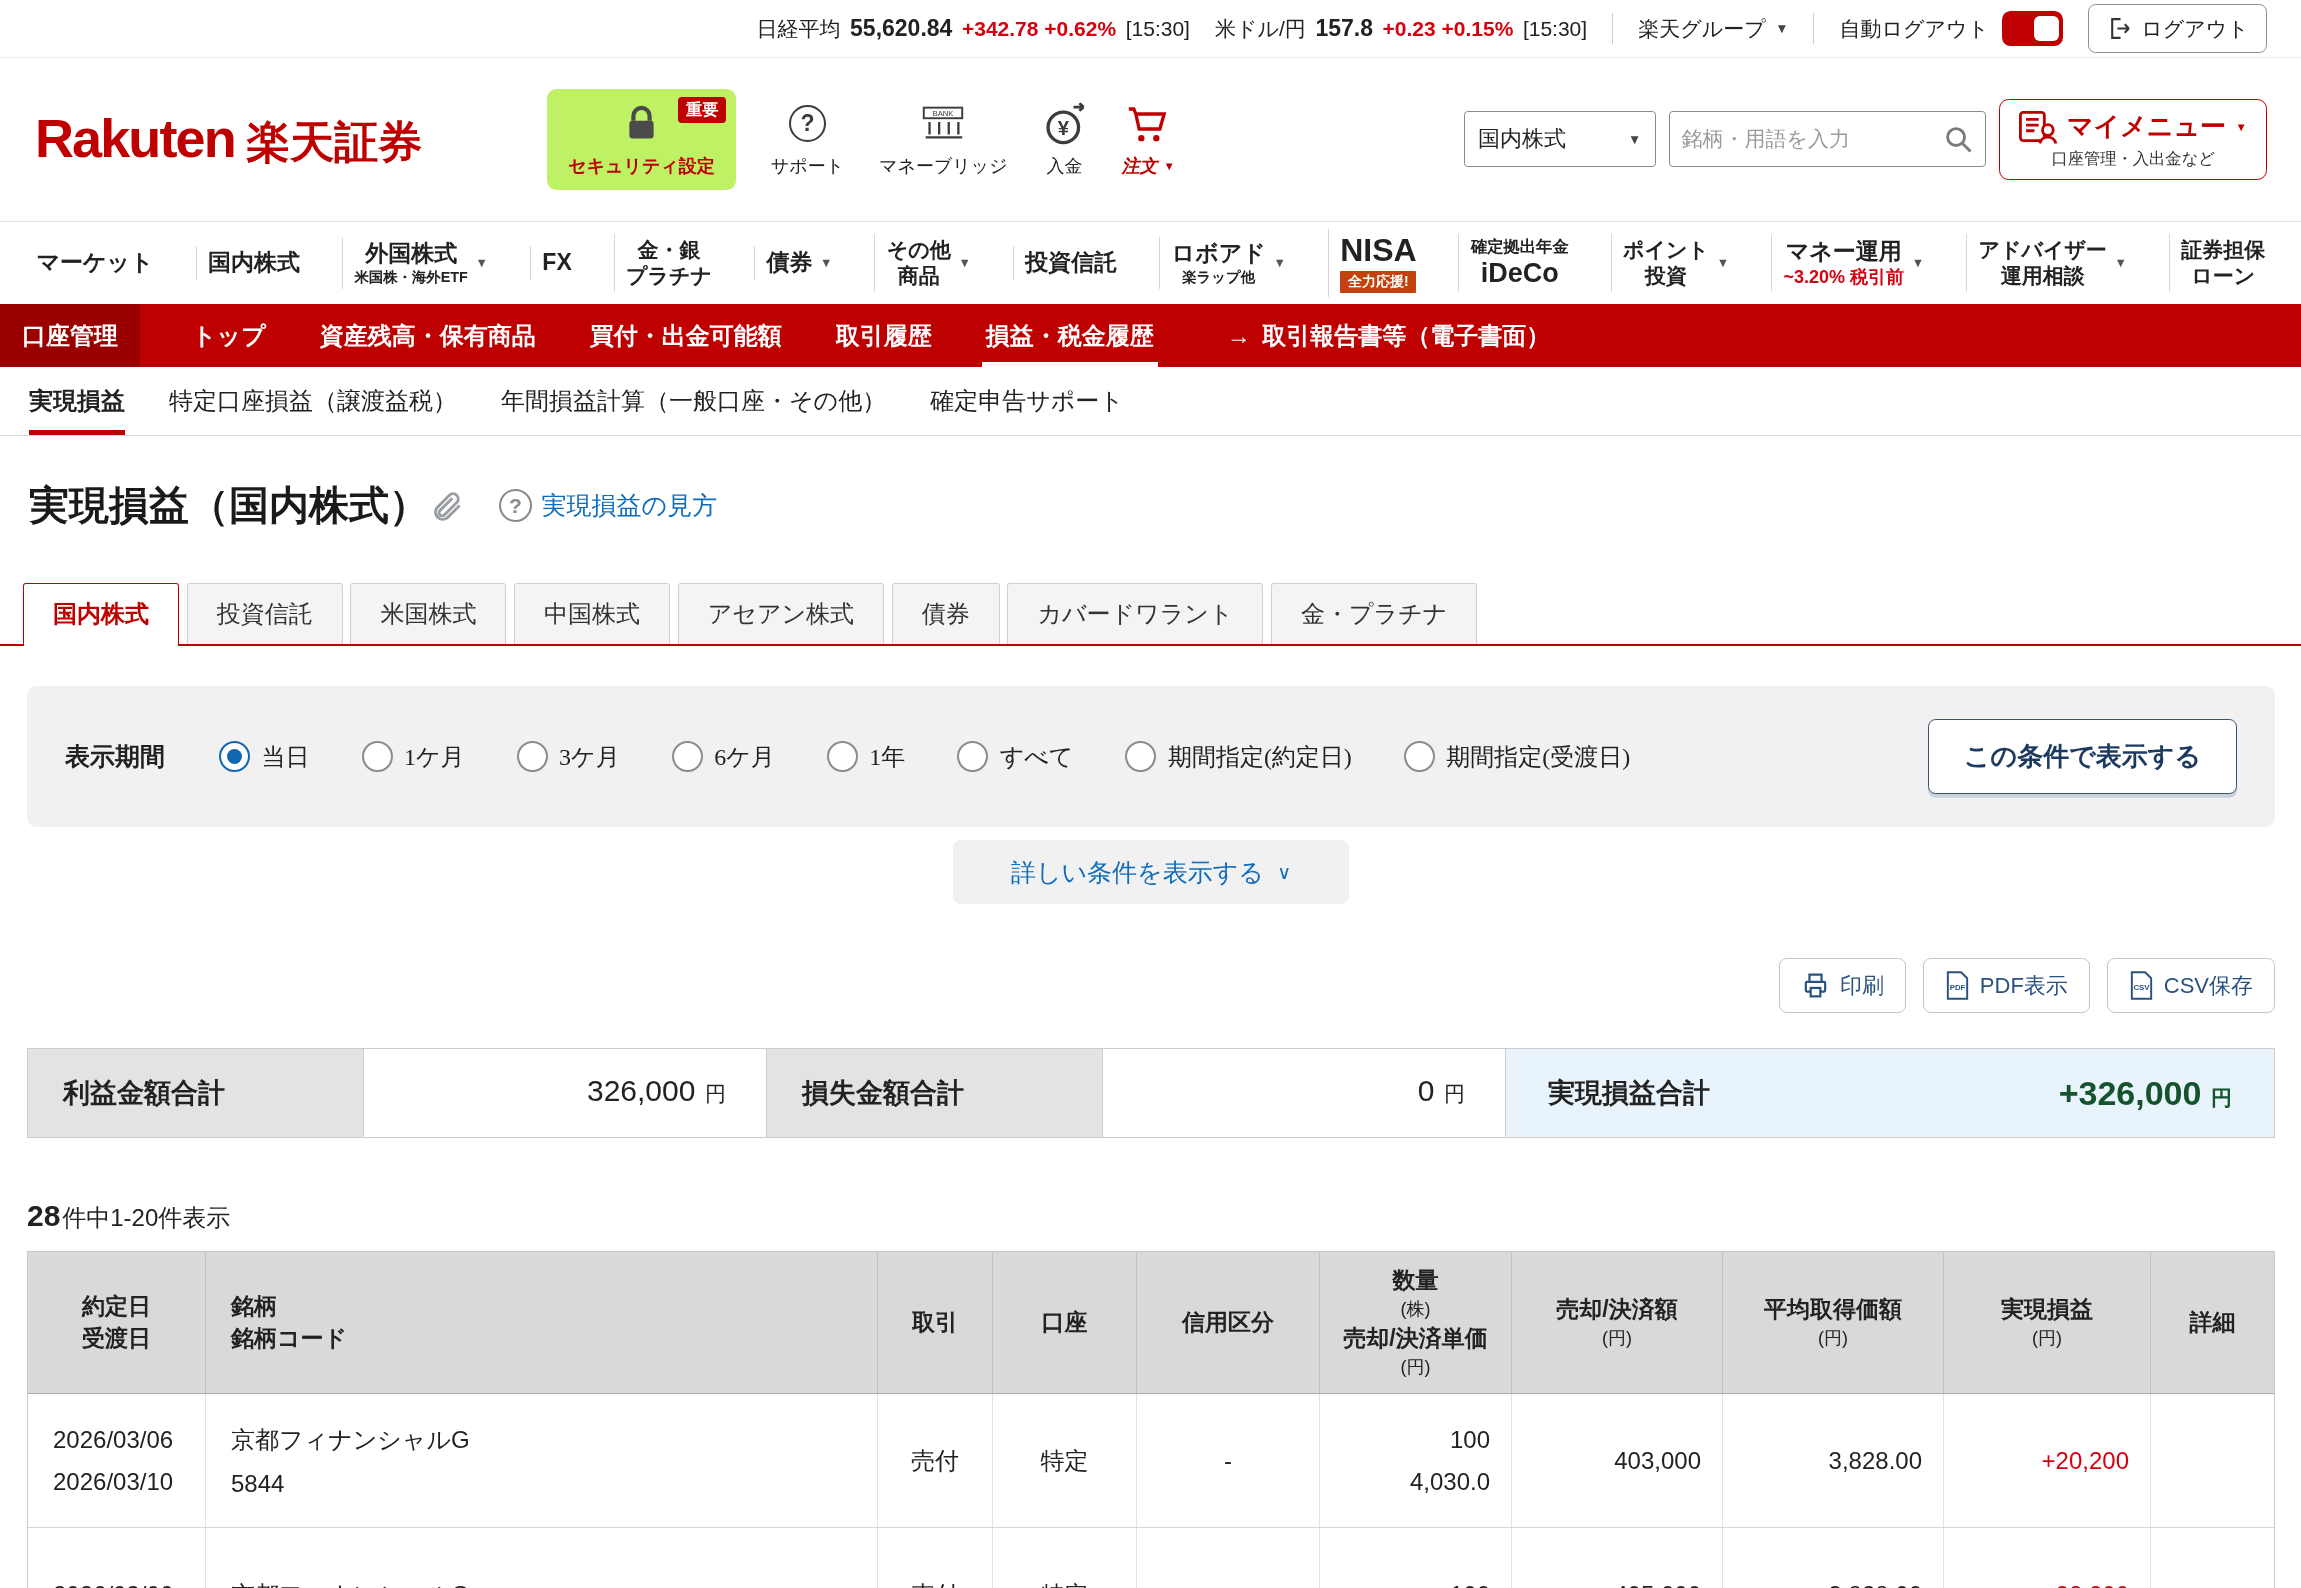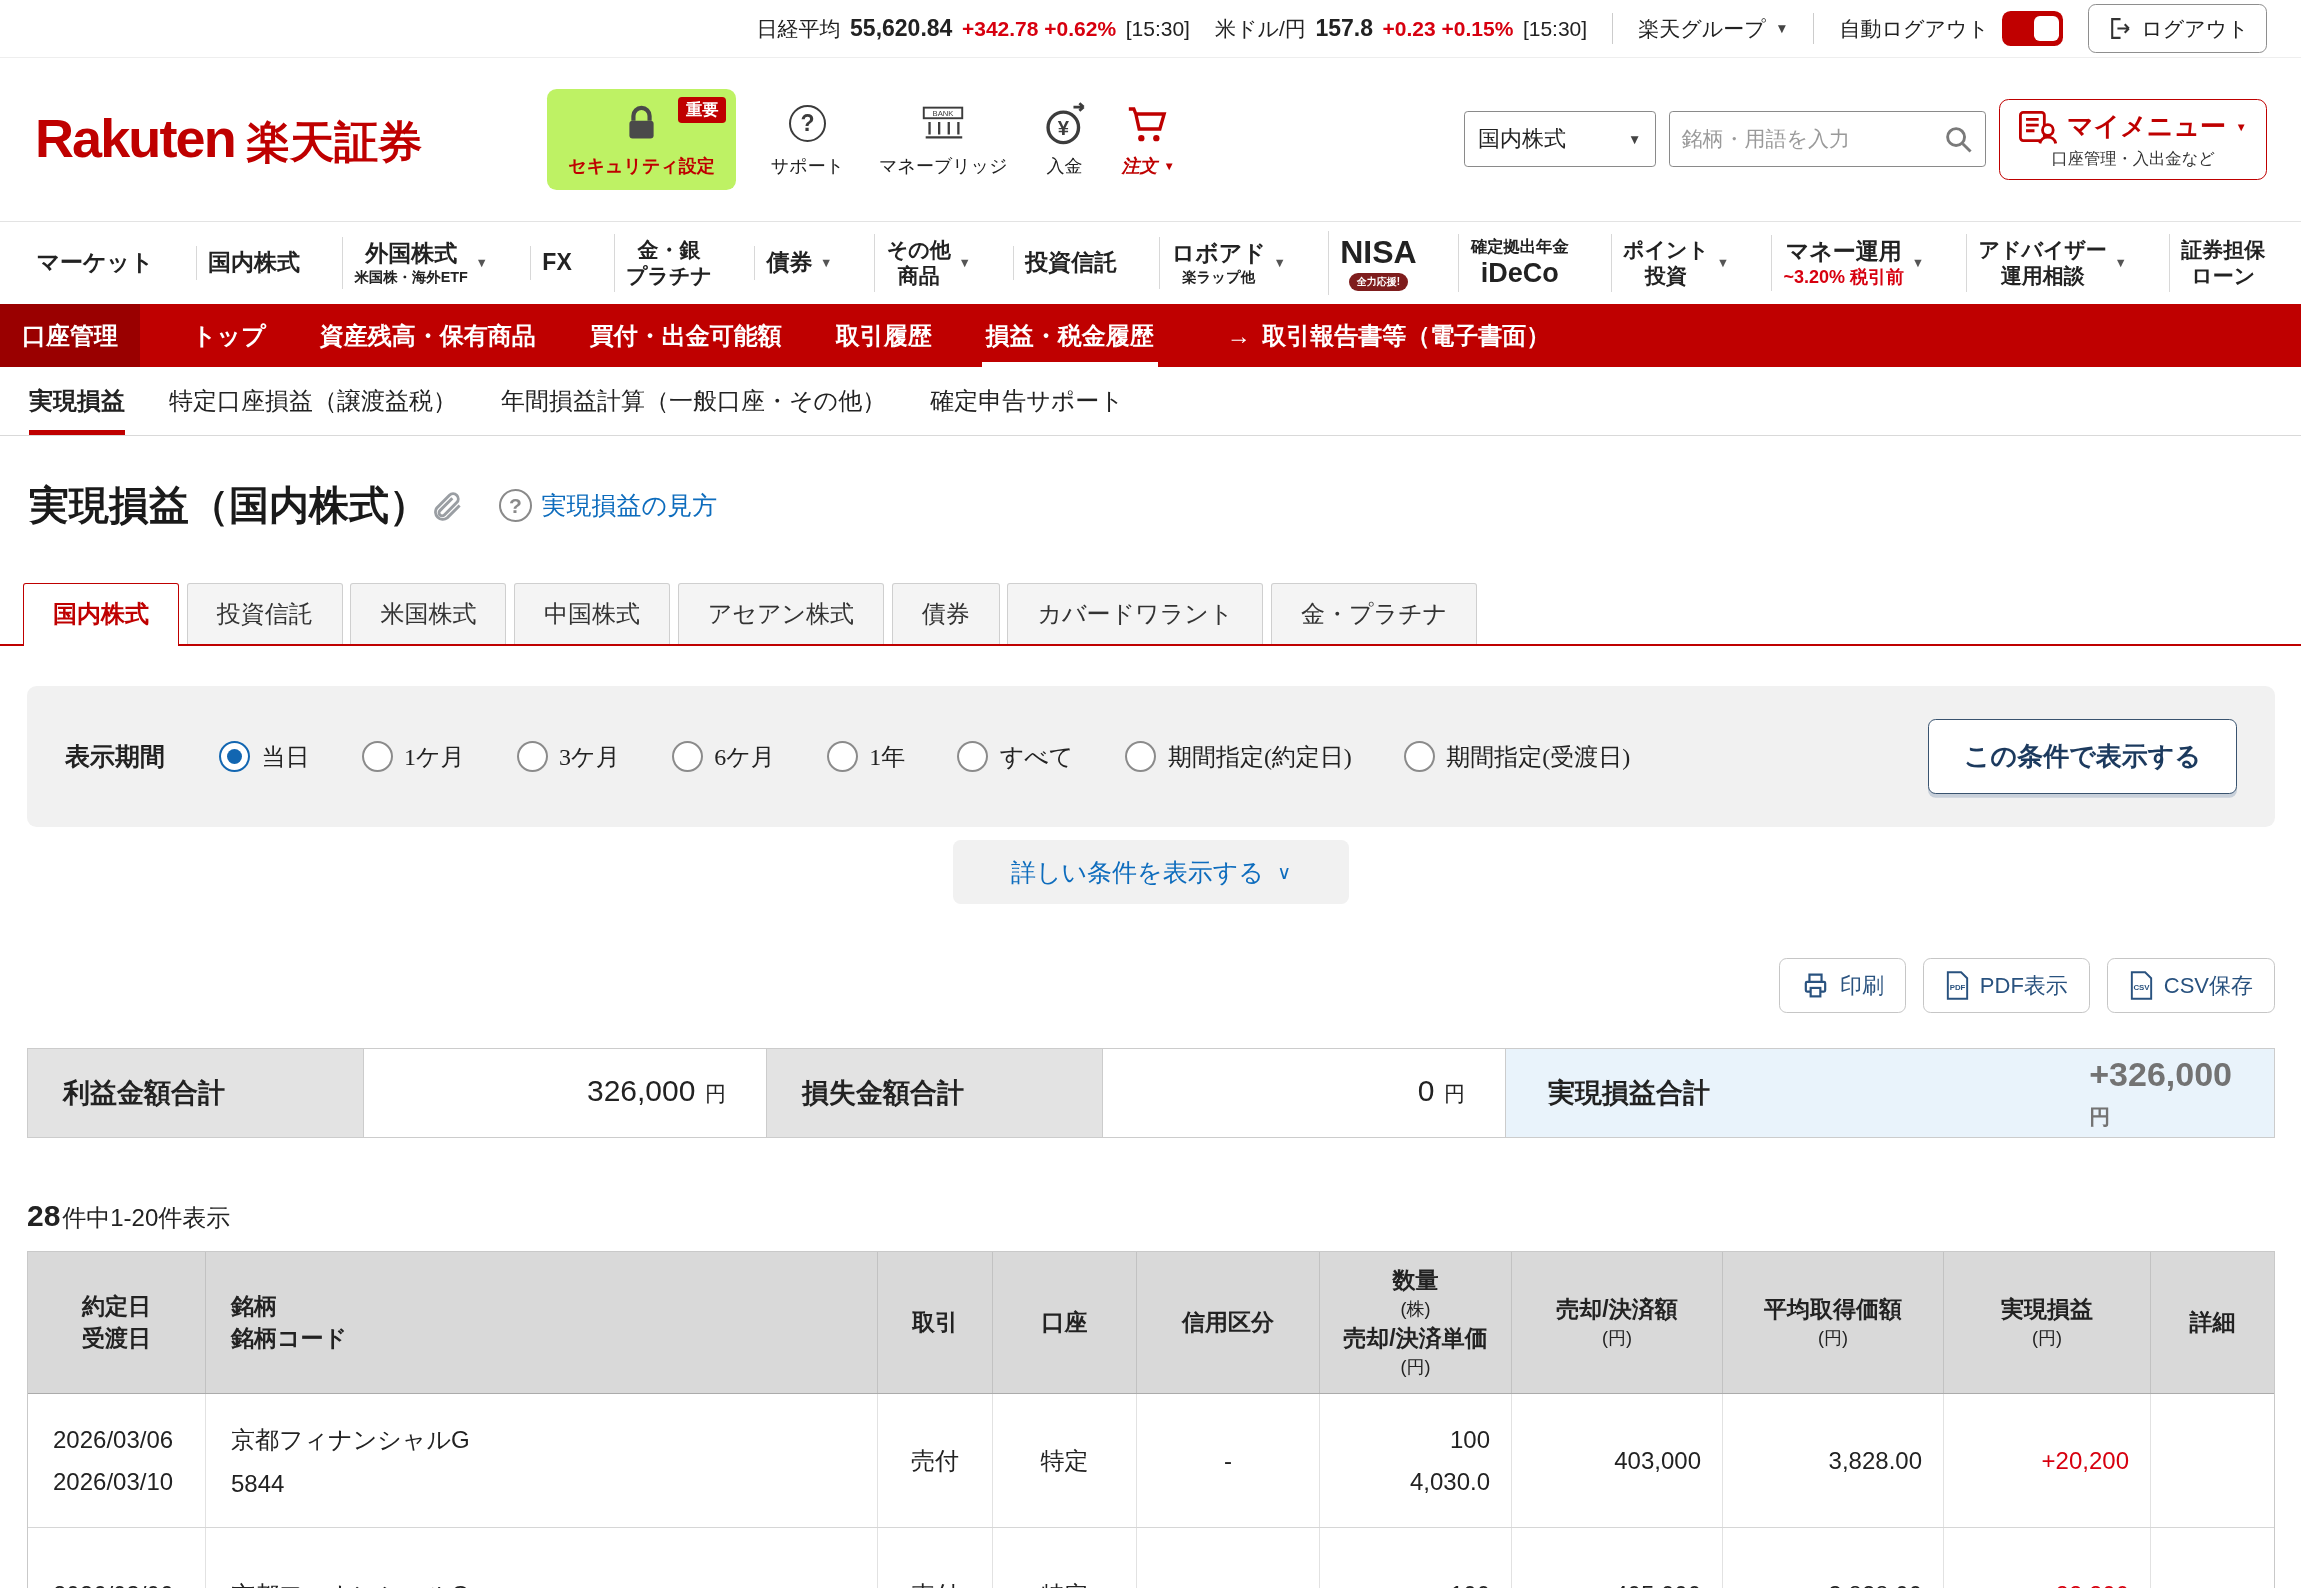--- a/index.html
+++ b/index.html
@@ -48,21 +48,21 @@
 .nav-item{display:flex;align-items:center;gap:7.7px;padding:3.8px 11.5px;}
 .nav-item + .nav-item{border-left:1px solid #d8d8d8;}
 .nav-text{display:flex;flex-direction:column;align-items:center;gap:2.9px;}
 .l1{font-size:23px;font-weight:bold;line-height:1.12;}
 .l1.big{font-size:32px;font-weight:800;}
 .l1.small{font-size:16.3px;}
 .l2{font-size:14.4px;font-weight:bold;line-height:1.12;}
 .l2.big{font-size:27px;}
 .l2.red{color:#d7000f;font-size:18px;}
 .nav-text.even .l1,.nav-text.even .l2{font-size:21px;}
-.nisa-badge{background:#7f1d1d;color:#fff;font-size:10px;font-weight:bold;padding:1.9px 7.7px;border-radius:10px;}
+.nisa-badge{background:#c2410c;color:#fff;font-size:14px;font-weight:bold;padding:1.9px 7.7px;border-radius:1px;}
 .nav-arrow{display:none;font-size:12.5px;color:#555;}
 .nav-arrow.show{display:inline;}
 
 
 .acct-nav{background:#bf0000;height:63px;display:flex;align-items:stretch;color:#fff;}
 .acct-item{display:flex;align-items:center;padding:0 27px;font-size:24px;font-weight:bold;position:relative;cursor:pointer;}
 .acct-item.section{background:#9a0000;padding:0 22px;margin-right:25px;justify-content:flex-end;}
 .acct-item.current::after{content:"";position:absolute;left:23px;right:23px;bottom:0;height:4.8px;background:#fff;}
 .acct-item.external{margin-left:19px;font-weight:bold;}
 .ext-arrow{display:none;margin-right:11.5px;}
@@ -104,21 +104,21 @@
 .actions{display:flex;justify-content:flex-end;gap:17.3px;margin:54px 27px 0;}
 .act-btn{display:flex;align-items:center;gap:9.6px;border:1px solid #c6c6c6;border-radius:7.7px;background:#fff;padding:11.5px 21px;font-size:22px;color:#29527f;font-family:inherit;cursor:pointer;}
 
 
 .summary{margin:35px 27px 0;display:flex;border:1px solid #ccc;height:90px;text-align:center;}
 .sum-label{flex:0 0 336px;background:#e3e3e3;display:flex;align-items:center;padding-left:35px;font-size:27px;font-weight:bold;border-right:1px solid #ccc;}
 .sum-value{flex:0 0 403px;display:flex;align-items:baseline;justify-content:flex-end;padding:25px 40px 0 0;gap:9.6px;border-right:1px solid #ccc;font-size:30px;background:#fff;}
 .sum-unit{font-size:21px;}
 .sum-total{flex:1;background:#e9f3fb;display:flex;align-items:center;justify-content:space-between;padding:0 42px;}
 .sum-total-label{font-size:27px;font-weight:bold;}
-.sum-total-value{display:flex;align-items:baseline;gap:9.6px;color:#737373;flex-direction:column;}
+.sum-total-value{display:flex;align-items:baseline;gap:9.6px;color:#14532d;}
 .sum-total-value .num{font-size:34px;font-weight:bold;}
 .sum-total-value .sum-unit{font-weight:bold;}
 
 
 .count{margin:61px 27px 17.3px;font-size:24px;display:flex;align-items:baseline;gap:1.9px;}
 .count-num{font-size:30px;font-weight:bold;}
 
 
 .table{margin:0 27px;border:1px solid #c9c9c9;border-bottom:none;}
 .thead{display:flex;background:#d9d9d9;border-bottom:1px solid #ababab;min-height:142px;}

